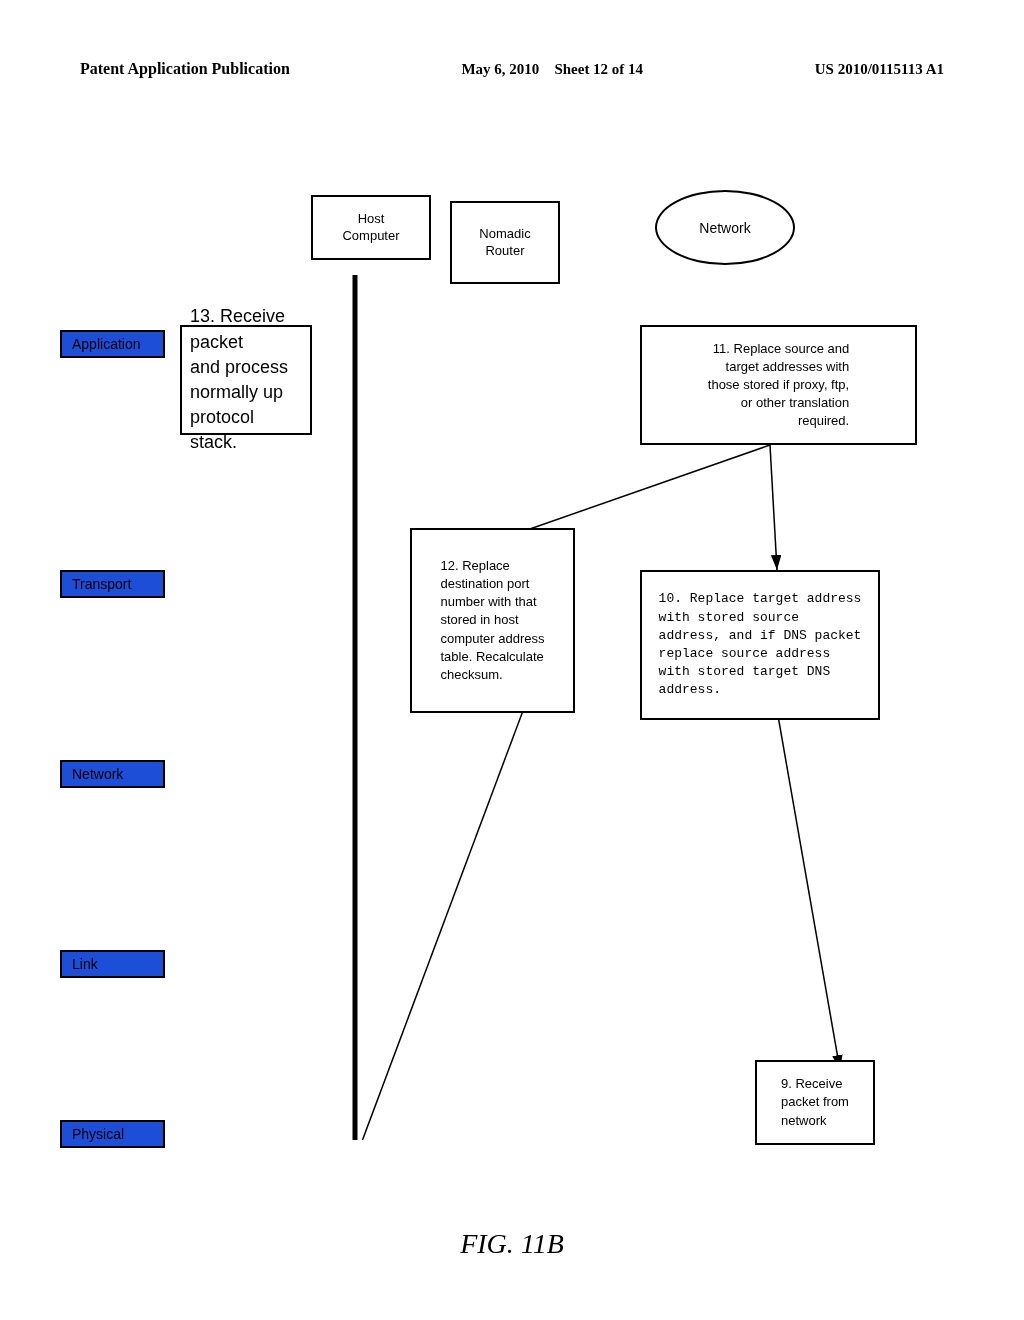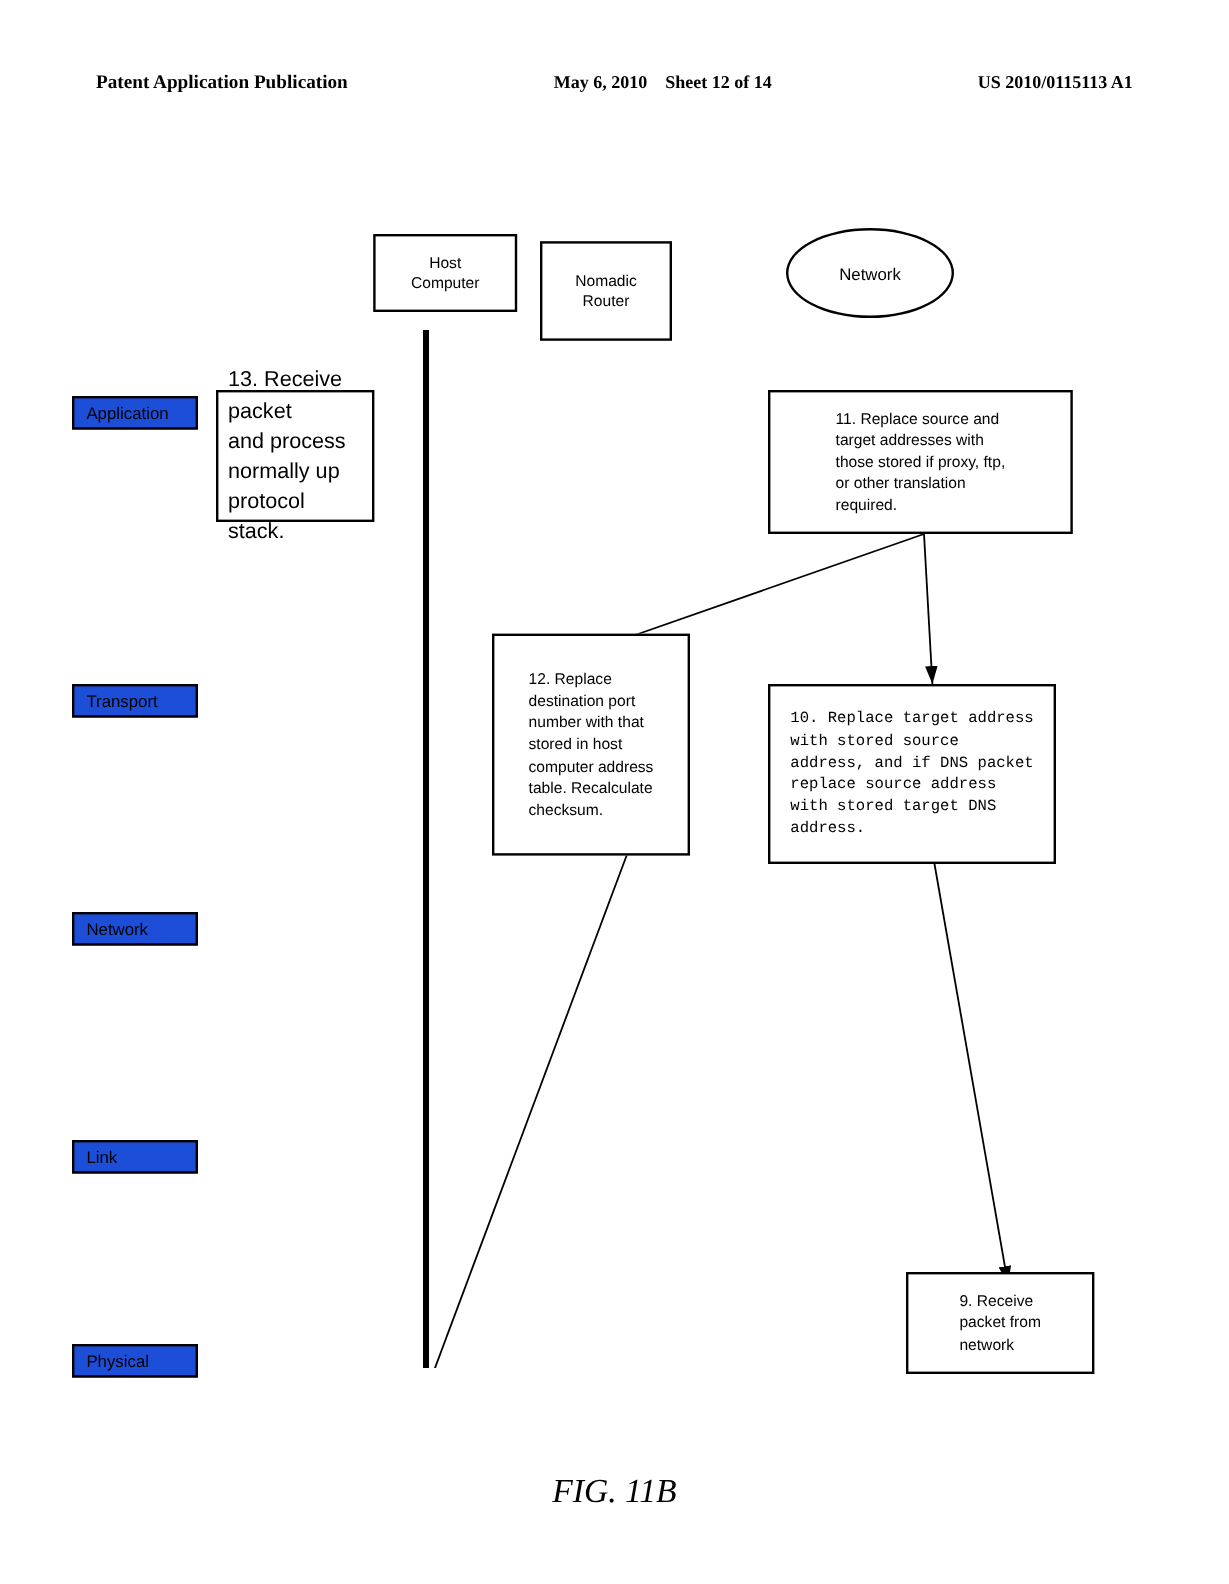--- a/index.html
+++ b/index.html
@@ -168,27 +168,27 @@
   </div>
 
   <div class="box" style="top: 185px; left: 120px; width: 132px; height: 110px; text-align: left; padding: 8px; font-size: 18px; line-height: 1.4;">
     13. Receive packet<br>and process<br>normally up<br>protocol stack.
   </div>
 
   <div class="box" style="top: 388px; left: 350px; width: 165px; height: 185px; text-align: left; padding: 8px; font-size: 13px; line-height: 1.4;">
     12. Replace<br>destination port<br>number with that<br>stored in host<br>computer address<br>table. Recalculate<br>checksum.
   </div>
 
-  <div class="box" style="top: 185px; left: 580px; width: 254px; height: 120px; text-align: left; padding: 8px; font-size: 13px; line-height: 1.4;">
+  <div class="box" style="top: 185px; left: 580px; width: 277px; height: 120px; text-align: right; padding: 8px; font-size: 13px; line-height: 1.4;">
     11. Replace source and<br>target addresses with<br>those stored if proxy, ftp,<br>or other translation<br>required.
   </div>
 
   <div class="box" style="top: 430px; left: 580px; width: 240px; height: 150px; text-align: left; padding: 8px; font-size: 13px; line-height: 1.4; font-family: Liberation Mono, monospace;">
     10. Replace target address<br>with stored source<br>address, and if DNS packet<br>replace source address<br>with stored target DNS<br>address.
   </div>
 
-  <div class="box" style="top: 920px; left: 695px; width: 157px; height: 85px; text-align: left; padding: 8px; font-size: 13px; line-height: 1.4;">
+  <div class="box" style="top: 920px; left: 695px; width: 120px; height: 85px; text-align: left; padding: 8px; font-size: 13px; line-height: 1.4;">
     9. Receive<br>packet from<br>network
   </div>
 
 </div>
 
 <div class="fig-caption">FIG. 11B</div>
 
 </body></html>

